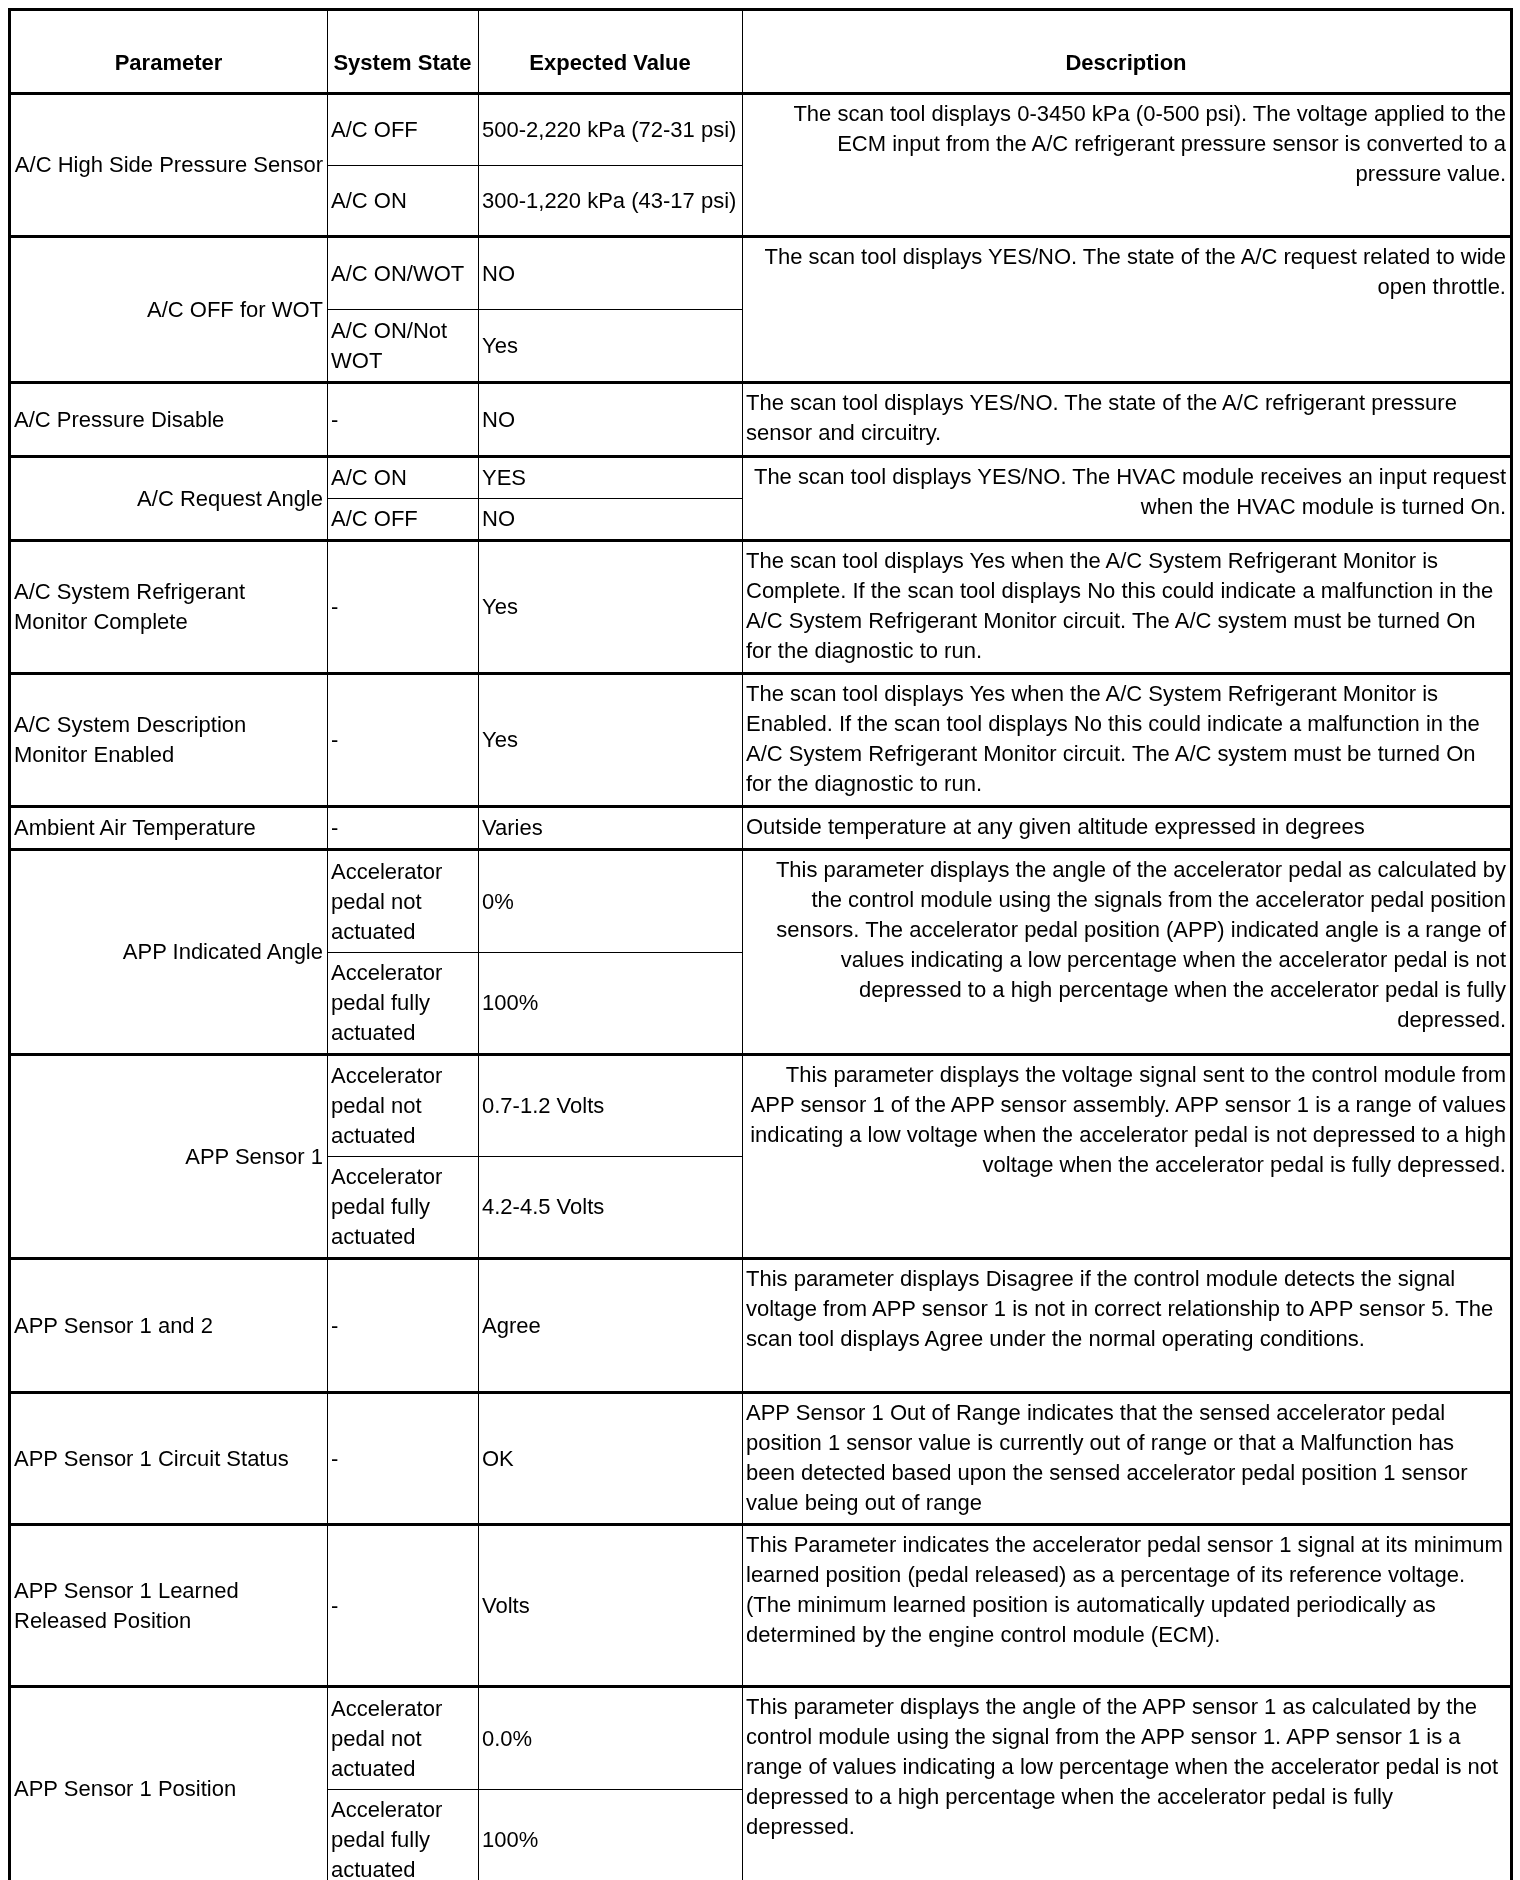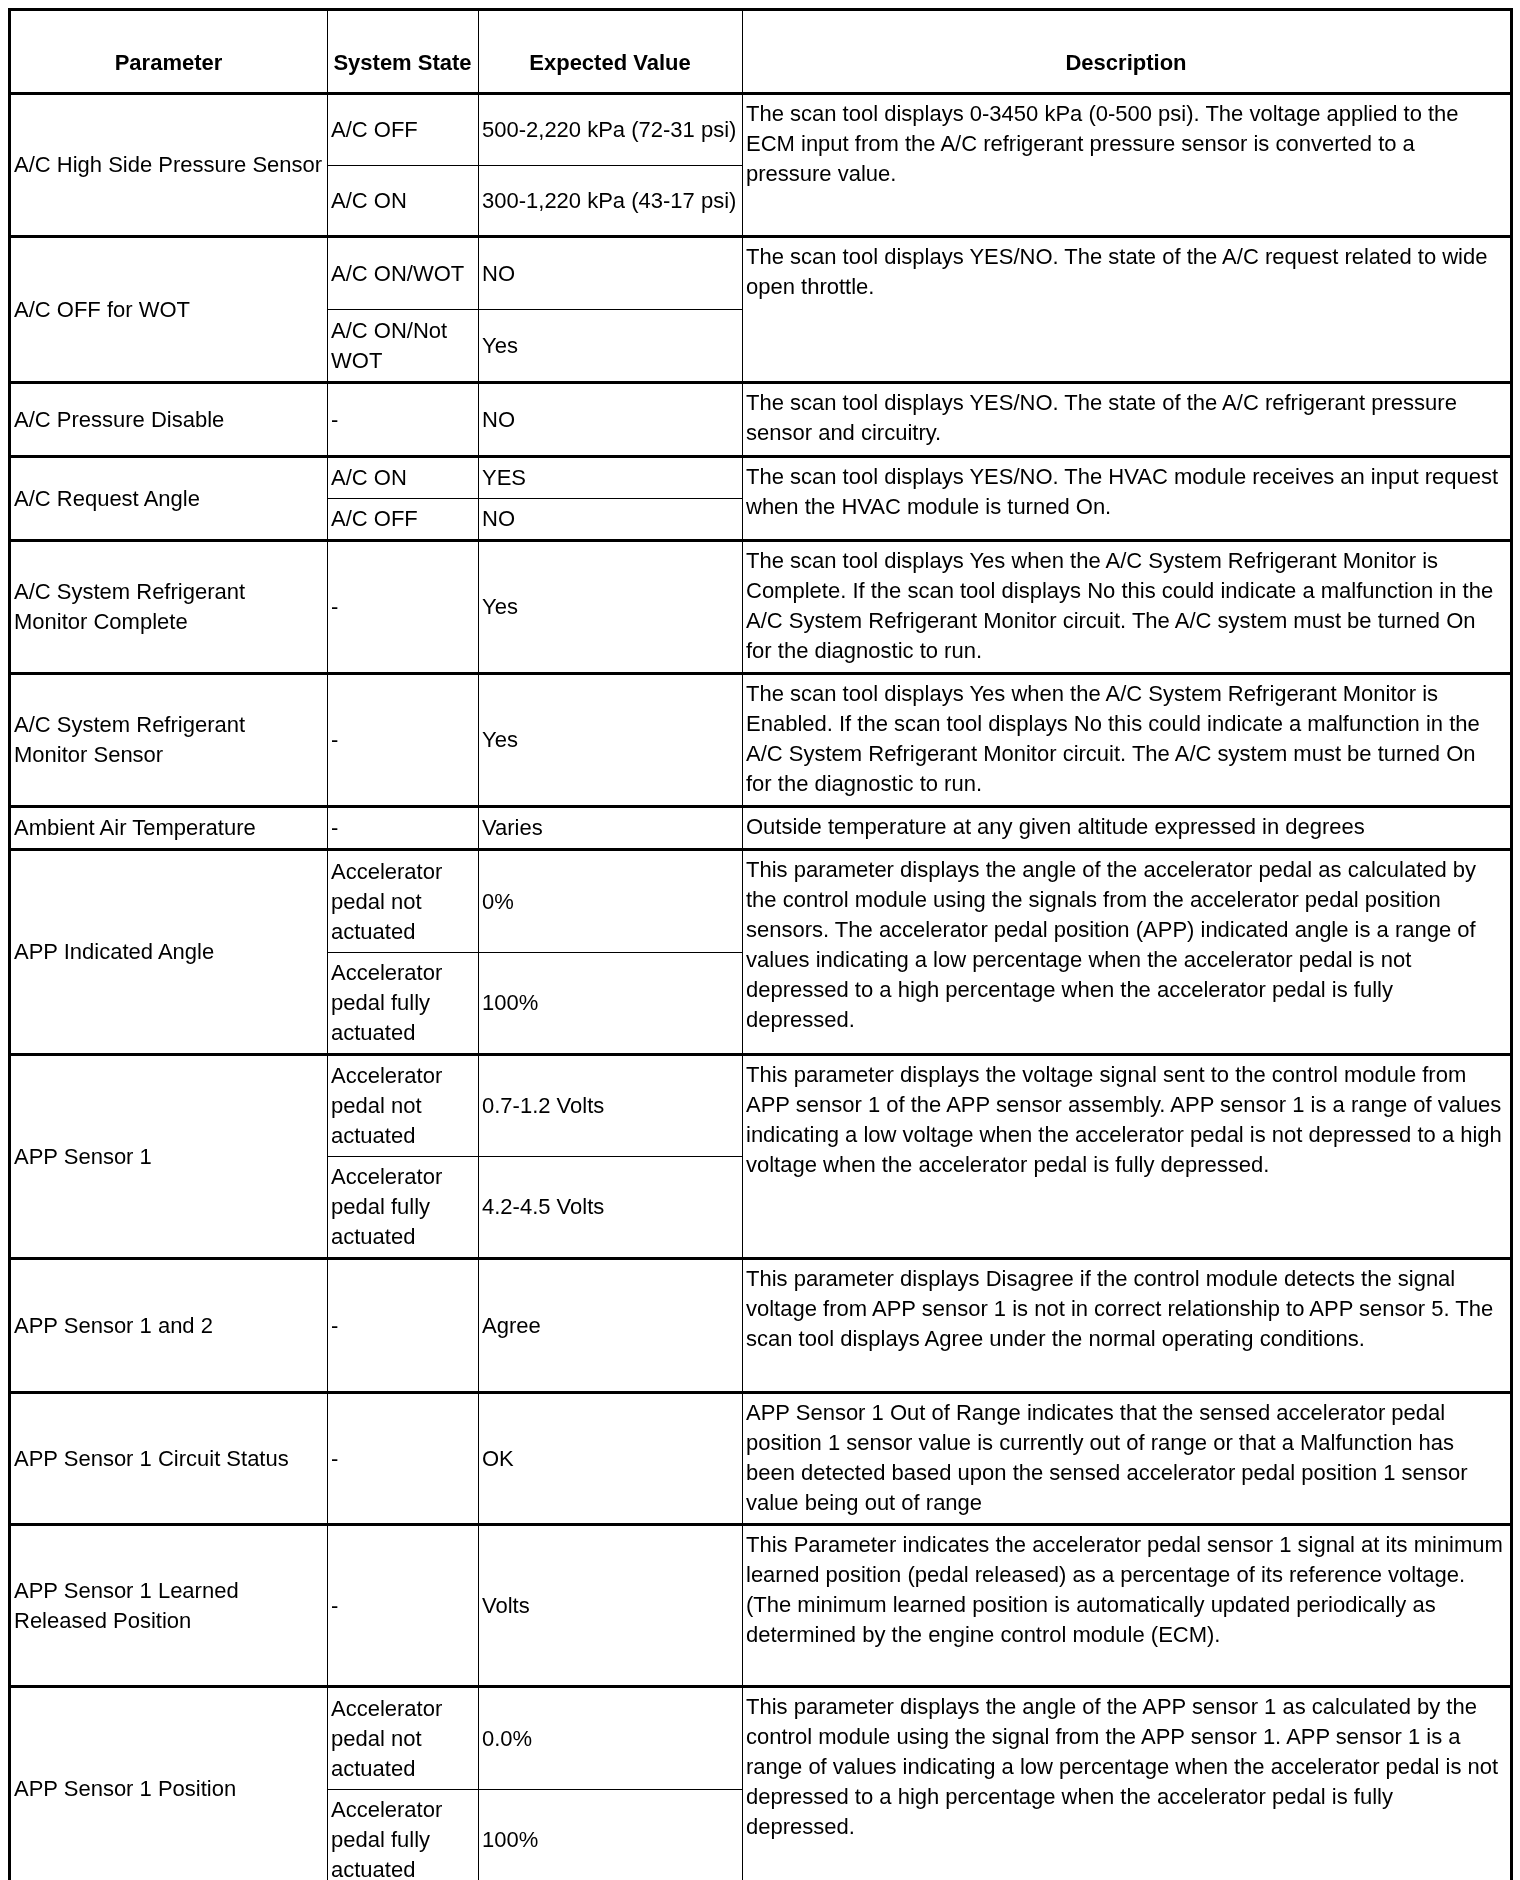--- a/index.html
+++ b/index.html
@@ -29,21 +29,21 @@
   .tbl thead th {
     font-weight: bold;
     text-align: center;
     vertical-align: bottom;
     padding-bottom: 14px;
     height: 67px;
     border-bottom: 3px solid #000;
   }
   .tbl td.desc { vertical-align: top; padding-top: 4px; }
   .tbl tr.grp-end > td { border-bottom: 3px solid #000; }
-  .tbl td.grp-end { border-bottom: 3px solid #000; }
+  .tbl td.grp-end { border-bottom: 3px solid #000; text-align: right; }
 </style>
 </head>
 <body>
 
 <table class="tbl">
   <colgroup>
       <col class="c1">
       <col class="c2">
       <col class="c3">
       <col class="c4">
@@ -99,21 +99,21 @@
     </tr>
 
     <tr class="grp-end" style="height:133px">
       <td>A/C System Refrigerant Monitor Complete</td>
       <td>-</td>
       <td>Yes</td>
       <td class="desc">The scan tool displays Yes when the A/C System Refrigerant Monitor is Complete. If the scan tool displays No this could indicate a malfunction in the A/C System Refrigerant Monitor circuit. The A/C system must be turned On for the diagnostic to run.</td>
     </tr>
 
     <tr class="grp-end" style="height:133px">
-      <td>A/C System Refrigerant Monitor Sensor</td>
+      <td>A/C System Description Monitor Enabled</td>
       <td>-</td>
       <td>Yes</td>
       <td class="desc">The scan tool displays Yes when the A/C System Refrigerant Monitor is Enabled. If the scan tool displays No this could indicate a malfunction in the A/C System Refrigerant Monitor circuit. The A/C system must be turned On for the diagnostic to run.</td>
     </tr>
 
     <tr class="grp-end" style="height:43px">
       <td>Ambient Air Temperature</td>
       <td>-</td>
       <td>Varies</td>
       <td class="desc">Outside temperature at any given altitude expressed in degrees</td>

